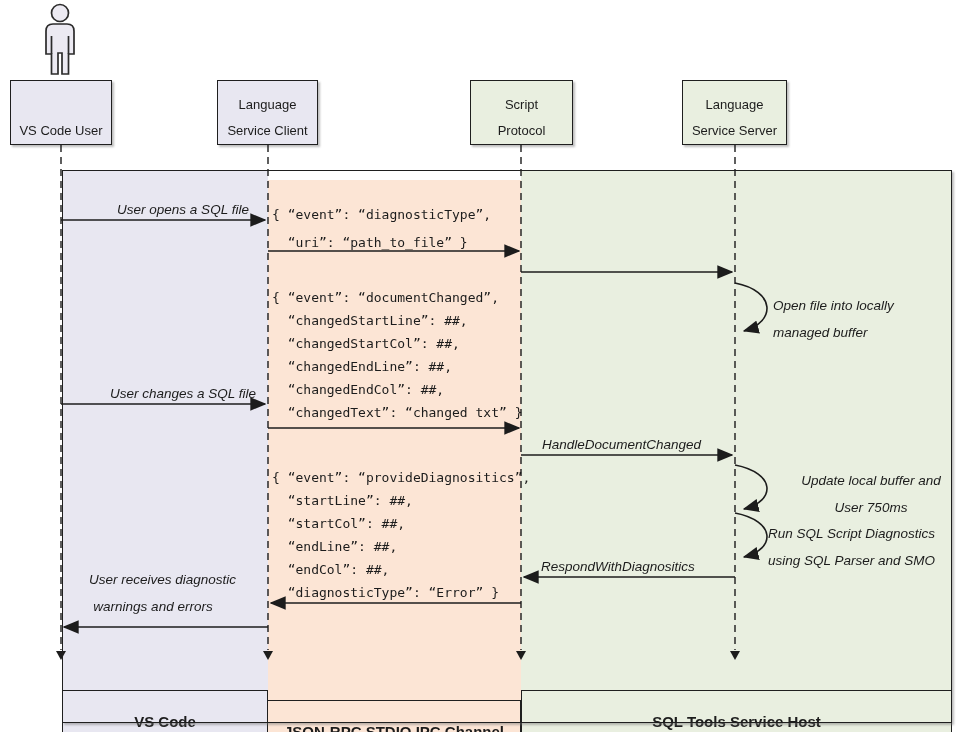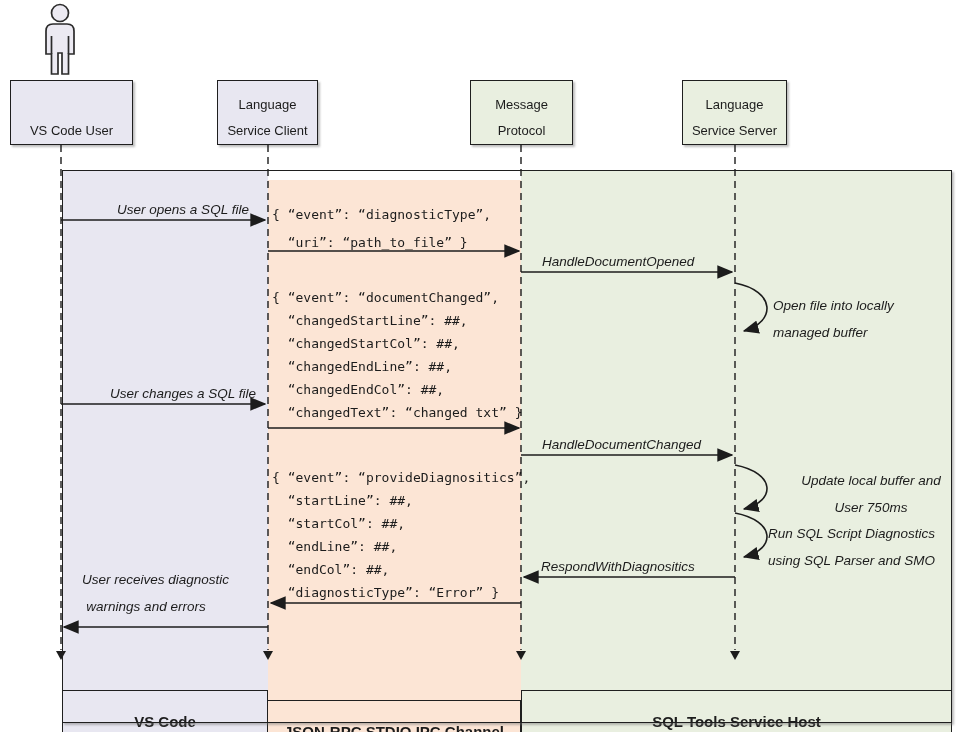--- a/index.html
+++ b/index.html
@@ -78,41 +78,40 @@
     </g>
 
     <g fill="#1c1c1c">
       <polygon points="56,651 66,651 61,660"></polygon>
       <polygon points="263,651 273,651 268,660"></polygon>
       <polygon points="516,651 526,651 521,660"></polygon>
       <polygon points="730,651 740,651 735,660"></polygon>
     </g>
   </svg>
 
-  <div class="actorbox lav" style="left:10px;top:80px;width:123px;height:65px">
+  <div class="actorbox lav" style="left:10px;top:80px;width:102px;height:65px">
     <span>VS Code User</span>
   </div>
   <div class="actorbox lav" style="left:217px;top:80px;width:101px;height:65px">
     <span>Language
 Service Client</span>
   </div>
   <div class="actorbox grn" style="left:470px;top:80px;width:103px;height:65px">
-    <span>Message
+    <span>Script
 Protocol</span>
   </div>
   <div class="actorbox grn" style="left:682px;top:80px;width:105px;height:65px">
     <span>Language
 Service Server</span>
   </div>
 
   <div class="lbl ctr" style="left:62px;top:196px;width:206px">User opens a SQL file</div>
   <div class="lbl ctr" style="left:62px;top:380px;width:206px">User changes a SQL file</div>
-  <div class="lbl ctr" style="left:46px;top:566px;width:164px">User receives diagnostic
+  <div class="lbl ctr" style="left:53px;top:566px;width:164px">User receives diagnostic
 warnings and errors</div>
-  <div class="lbl" style="left:542px;top:248px">HandleDocumentOpened</div>
   <div class="lbl" style="left:542px;top:431px">HandleDocumentChanged</div>
   <div class="lbl" style="left:541px;top:553px">RespondWithDiagnositics</div>
   <div class="lbl" style="left:773px;top:292px">Open file into locally
 managed buffer</div>
   <div class="lbl ctr" style="left:763px;top:467px;width:180px">Update local buffer and
 User 750ms</div>
   <div class="lbl" style="left:768px;top:520px">Run SQL Script Diagnostics
 using SQL Parser and SMO</div>
 
   <div class="payload" style="left:272px;top:201px;line-height:28px">{ “event”: “diagnosticType”,

